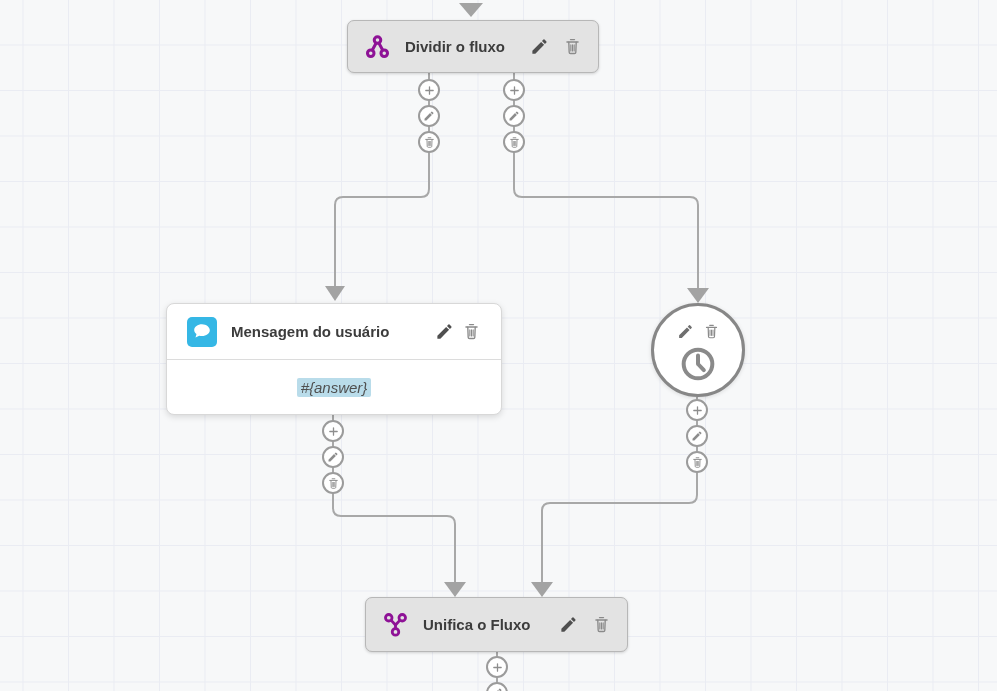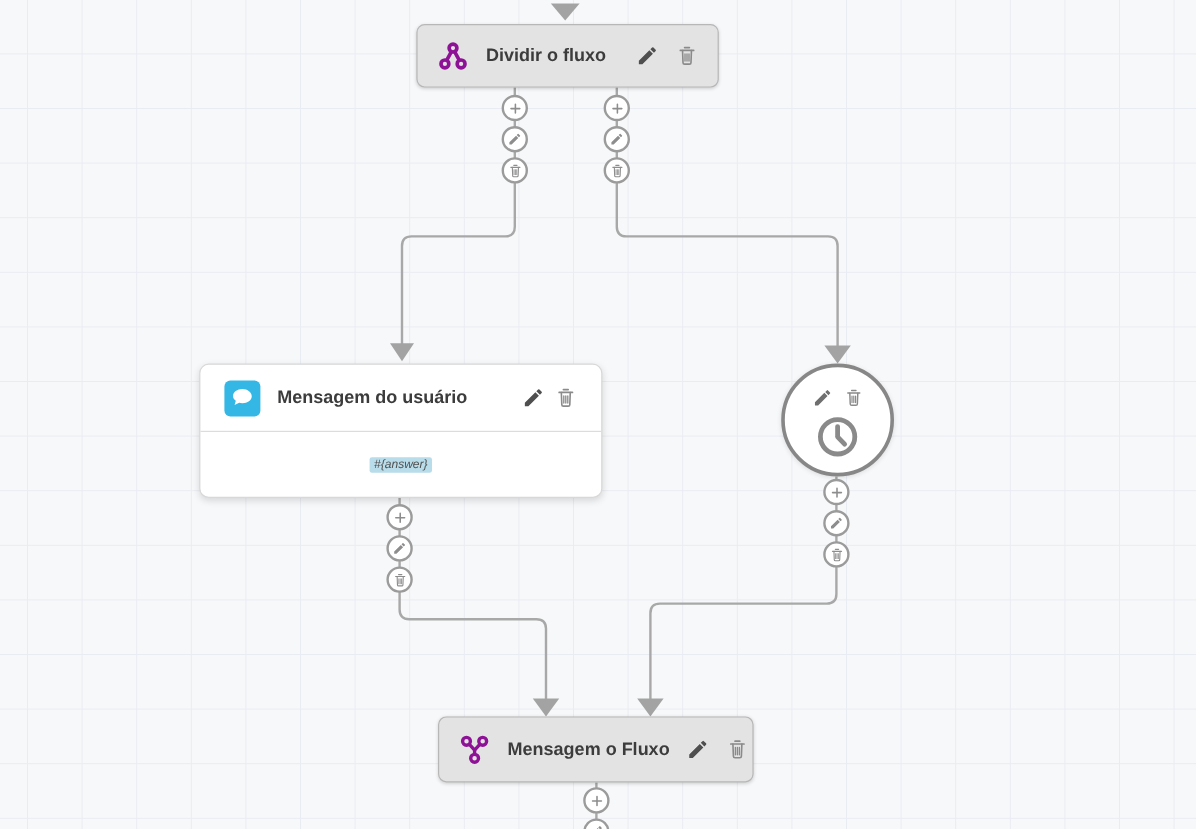--- a/index.html
+++ b/index.html
@@ -39,21 +39,21 @@
   }
   .wnode-header{display:flex;align-items:center;height:55px;padding:0 20px;gap:8px;justify-content:center;}
   .chat-icon-box{
     width:30px;height:30px;border-radius:5px;background:#35b7e5;
     display:inline-flex;align-items:center;justify-content:center;flex:none;
   }
   .wnode .ntitle{margin-left:6px;}
   .divider{border-top:1px solid #dcdcdc;}
   .wnode-body{height:54px;display:flex;align-items:center;justify-content:center;}
   .var-chip{
-    font-size:10px;font-style:italic;color:#4f4f4f;
+    font-size:15px;font-style:italic;color:#4f4f4f;
     background:#b9dcea;padding:1px 4px;border-radius:2px;
   }
 
   
   .circle-node{
     position:absolute;z-index:2;width:94px;height:94px;border-radius:50%;
     background:#fff;border:3px solid #878787;box-sizing:border-box;
     box-shadow:0 1px 4px rgba(0,0,0,.12);
     display:flex;flex-direction:column;align-items:center;padding-top:16px;
   }
@@ -262,21 +262,21 @@
         <use href="#i-trash"></use>
       </svg>
     </div>
 
   <div class="gnode" style="left:365px;top:597px;width:263px;height:55px">
     <span class="icon-purple">
       <svg width="27" height="27">
           <use href="#i-merge"></use>
         </svg>
     </span>
-    <span class="ntitle">Mensagem o Fluxo</span>
+    <span class="ntitle">Unifica o Fluxo</span>
     <span class="hact first icon-pencil">
       <svg width="19" height="19">
           <use href="#i-pencil"></use>
         </svg>
     </span>
     <span class="hact icon-trash">
       <svg width="19" height="19">
           <use href="#i-trash"></use>
         </svg>
     </span>

